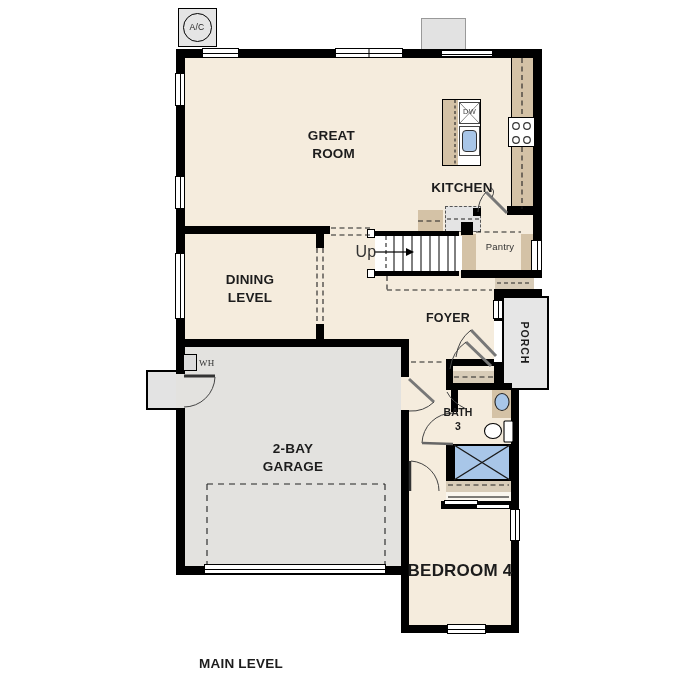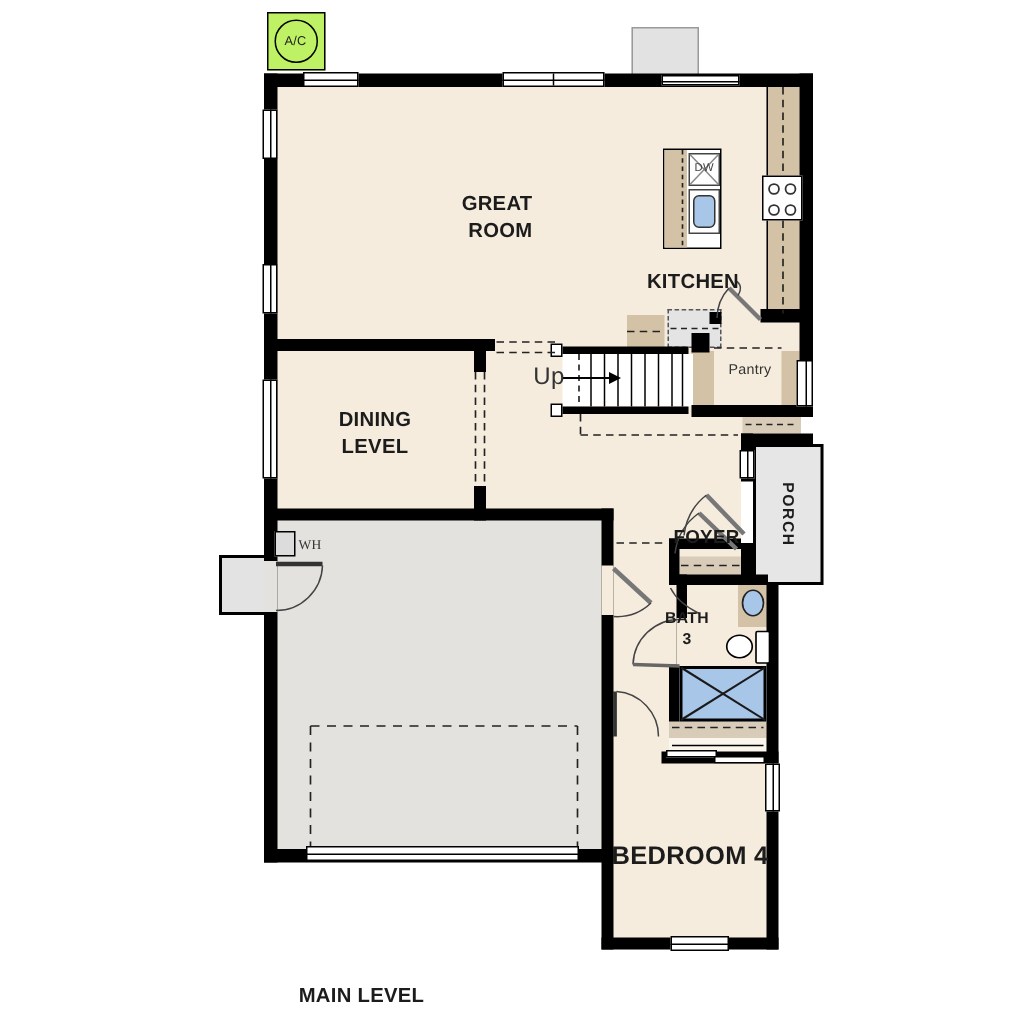--- a/index.html
+++ b/index.html
@@ -29,21 +29,21 @@
 <div id="plan">
 
   <div class="fill" style="left:181px;top:54px;width:357px;height:177px;background:#f5ecdd;"></div>
   <div class="fill" style="left:181px;top:229px;width:149px;height:114px;background:#f5ecdd;"></div>
   <div class="fill" style="left:326px;top:225px;width:208px;height:53px;background:#f5ecdd;"></div>
   <div class="fill" style="left:326px;top:278px;width:176px;height:117px;background:#f5ecdd;"></div>
   <div class="fill" style="left:405px;top:343px;width:111px;height:290px;background:#f5ecdd;"></div>
   <div class="fill" style="left:181px;top:343px;width:224px;height:227px;background:#e3e2df;"></div>
   <div class="fill" style="left:502px;top:296px;width:47px;height:94px;background:#e6e6e6;border:2px solid #000;z-index:14;"></div>
 
-  <div class="fix" style="left:178px;top:8px;width:39px;height:39px;background:#bef264;border:1.5px solid #000;z-index:10;">
+  <div class="fix" style="left:178px;top:8px;width:39px;height:39px;background:#e5e5e5;border:1.5px solid #000;z-index:10;">
     <div style="position:absolute;left:3.5px;top:3.5px;width:29px;height:29px;border:1.2px solid #000;border-radius:50%;text-align:center;">
       <span class="lbl" style="position:static;font-size:8.5px;font-weight:normal;line-height:27px;color:#222;">A/C</span>
     </div>
   </div>
   <div class="fix" style="left:421px;top:18px;width:45px;height:34px;background:#e2e2e2;border:1px solid #999;z-index:4;"></div>
   <div class="fix" style="left:146px;top:370px;width:38px;height:40px;background:#e3e3e3;border:2px solid #000;z-index:10;"></div>
 
   <div class="wall" style="left:176px;top:49px;width:366px;height:9px;"></div>
   <div class="wall" style="left:176px;top:49px;width:9px;height:526px;"></div>
   <div class="wall" style="left:533px;top:49px;width:9px;height:229px;"></div>
@@ -204,21 +204,23 @@
       <line x1="369" y1="49" x2="369" y2="57"></line>
       <line x1="448" y1="497" x2="509" y2="497"></line>
     </g>
   </svg>
 
   <div class="lbl lbl-big" style="left:255px;top:127px;width:100px;text-align:right;">GREAT
 ROOM</div>
   <div class="lbl lbl-big" style="left:412px;top:179px;width:100px;">KITCHEN</div>
   <div class="lbl lbl-big" style="left:200px;top:271px;width:100px;">DINING
 LEVEL</div>
-  <div class="lbl lbl-med" style="left:431px;top:311px;width:80px;margin-top:40px;">FOYER</div>
+  <div class="lbl lbl-big" style="left:243px;top:440px;width:100px;">2-BAY
+GARAGE</div>
+  <div class="lbl lbl-med" style="left:408px;top:311px;width:80px;">FOYER</div>
   <div class="lbl lbl-big" style="left:400px;top:562px;width:120px;font-size:17px;">BEDROOM 4</div>
   <div class="lbl" style="left:428px;top:406px;width:60px;font-size:10.5px;line-height:13.5px;">BATH
 3</div>
   <div class="lbl vlabel" style="left:494px;top:336px;width:60px;height:14px;">PORCH</div>
   <div class="lbl lbl-sm" style="left:346px;top:246px;width:40px;">Up</div>
   <div class="lbl lbl-sm" style="left:470px;top:241px;width:60px;font-size:9.5px;">Pantry</div>
   <div class="lbl lbl-sm" style="left:199px;top:357px;width:24px;font-size:9px;text-align:left;font-family:Liberation Serif, serif;">WH</div>
   <div class="lbl lbl-sm" style="left:459px;top:106px;width:21px;font-size:7.5px;color:#444;">DW</div>
   <div class="lbl lbl-big" style="left:181px;top:655px;width:120px;text-align:center;font-size:13.5px;">MAIN LEVEL</div>
 

